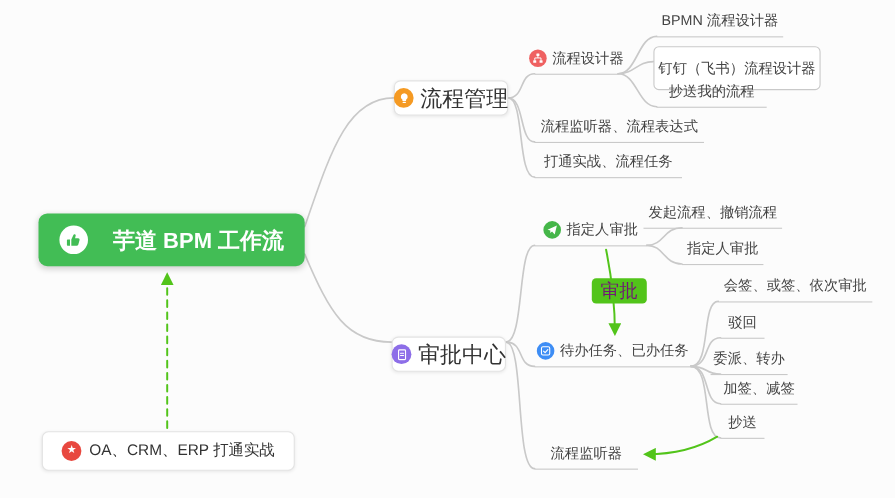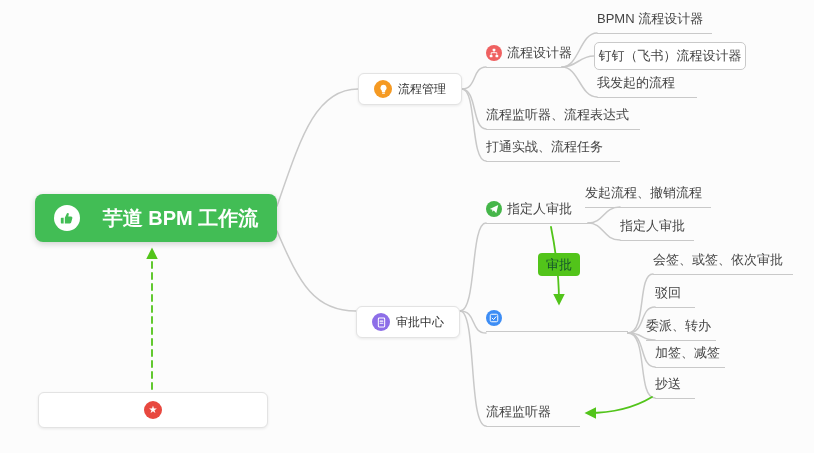--- a/index.html
+++ b/index.html
@@ -17,44 +17,44 @@
   .node-root {
     left:35px; top:194px; width:242px; height:48px;
     justify-content:center; gap:23px;
     background:var(--root_bg,#42bd55); color:#fff;
     border-radius:8px; font-size:20px; font-weight:bold;
     box-shadow:0 2px 6px rgba(0,0,0,.18);
   }
   .node-box {
     width:104px; height:32px; justify-content:center; gap:6px;
     background:#fff; border:1px solid #e3e3e3; border-radius:6px;
-    font-size:12px; color:var(--text_dark,#333);
+    font-size:20px; color:var(--text_dark,#333);
     box-shadow:0 1px 3px rgba(0,0,0,.08);
   }
   .node-note {
     left:38px; top:392px; width:230px; height:36px;
     justify-content:center; gap:7px;
     background:#fff; border:1px solid #e3e3e3; border-radius:6px;
     font-size:14px; color:var(--text_dark,#333);
     box-shadow:0 1px 3px rgba(0,0,0,.08);
   }
   .node-line {
     gap:5px; padding-bottom:5px; line-height:18px;
     border-bottom:1.5px solid var(--line_gray,#c9c9c9);
-    font-size:13px; color:var(--text_leaf,#444);
+    font-size:13px; color:var(--text_leaf,#444);justify-content:center;
   }
   .node-outline {
     justify-content:center; background:#fff;
     border:1px solid var(--line_gray,#c9c9c9); border-radius:5px;
-    font-size:13px; color:var(--text_leaf,#444); height:28px;
+    font-size:13px; color:var(--text_leaf,#444); height:40px;
   }
   .callout {
     position:absolute; z-index:3; left:538px; top:253px;
-    background:var(--arrow_green,#52c41a); color:#14532d;
-    border-radius:4px; padding:4px 8px; font-size:13px; line-height:15px;
+    background:var(--arrow_green,#52c41a); color:#701a75;
+    border-radius:4px; padding:4px 8px; font-size:17px; line-height:15px;
   }
   .icon {
     width:18px; height:18px; border-radius:50%; flex:none;
     display:flex; align-items:center; justify-content:center;
     color:#fff; font-size:10px; line-height:1;
   }
   .icon.sm { width:16px; height:16px; }
   .root-icon { width:26px; height:26px; background:#fff; border-radius:50%;
     display:flex; align-items:center; justify-content:center; flex:none; }
   .bg-orange { background:var(--icon_orange,#f59a23); }
@@ -104,20 +104,21 @@
   <span class="root-icon">
     <svg width="15" height="15" viewBox="0 0 18 18">
         <path fill="#42bd55" d="M3 8h2.6v7H3a.8.8 0 0 1-.8-.8V8.8A.8.8 0 0 1 3 8zm4 7V8.2l2.4-5.3a1.3 1.3 0 0 1 2.4.8l-.7 3h3.4c1 0 1.8 1 1.5 2l-1.2 4.3A2 2 0 0 1 12.9 15z"></path>
       </svg>
   </span>
   <span>芋道 BPM 工作流</span>
 </div>
 
 <div class="node node-note">
   <span class="icon bg-red">★</span>
+  <span>OA、CRM、ERP 打通实战</span>
 </div>
 
 <div class="node node-box" style="left:358px;top:73px">
   <span class="icon bg-orange">
     <svg width="11" height="11" viewBox="0 0 16 16">
         <path fill="#fff" d="M8 1.2a4.6 4.6 0 0 0-2.4 8.5v1.8h4.8V9.7A4.6 4.6 0 0 0 8 1.2z"></path>
         <rect x="5.8" y="12.3" width="4.4" height="1.7" rx=".8" fill="#fff"></rect>
       </svg>
   </span>
   <span>流程管理</span>
@@ -137,21 +138,21 @@
 
 <div class="node node-line" style="left:597px;top:10px;width:115px">
   <span>BPMN 流程设计器</span>
 </div>
 
 <div class="node node-outline" style="left:594px;top:42px;width:152px">
   <span>钉钉（飞书）流程设计器</span>
 </div>
 
 <div class="node node-line" style="left:597px;top:74px;width:100px">
-  <span>我发起的流程</span>
+  <span>抄送我的流程</span>
 </div>
 
 <div class="node node-line" style="left:486px;top:106px;width:154px">
   <span>流程监听器、流程表达式</span>
 </div>
 
 <div class="node node-line" style="left:486px;top:138px;width:134px">
   <span>打通实战、流程任务</span>
 </div>
 
@@ -182,20 +183,21 @@
   <span>指定人审批</span>
 </div>
 
 <div class="node node-line" style="left:486px;top:310px;width:142px">
   <span class="icon sm bg-blue">
     <svg width="10" height="10" viewBox="0 0 16 16">
         <rect x="2" y="2" width="12" height="12" rx="2.2" fill="none" stroke="#fff" stroke-width="1.6"></rect>
         <path d="M5 8.2l2.3 2.3L11.2 6" fill="none" stroke="#fff" stroke-width="1.6" stroke-linecap="round" stroke-linejoin="round"></path>
       </svg>
   </span>
+  <span>待办任务、已办任务</span>
 </div>
 
 <div class="node node-line" style="left:653px;top:251px;width:140px">
   <span>会签、或签、依次审批</span>
 </div>
 
 <div class="node node-line" style="left:655px;top:284px;width:40px">
   <span>驳回</span>
 </div>
 

